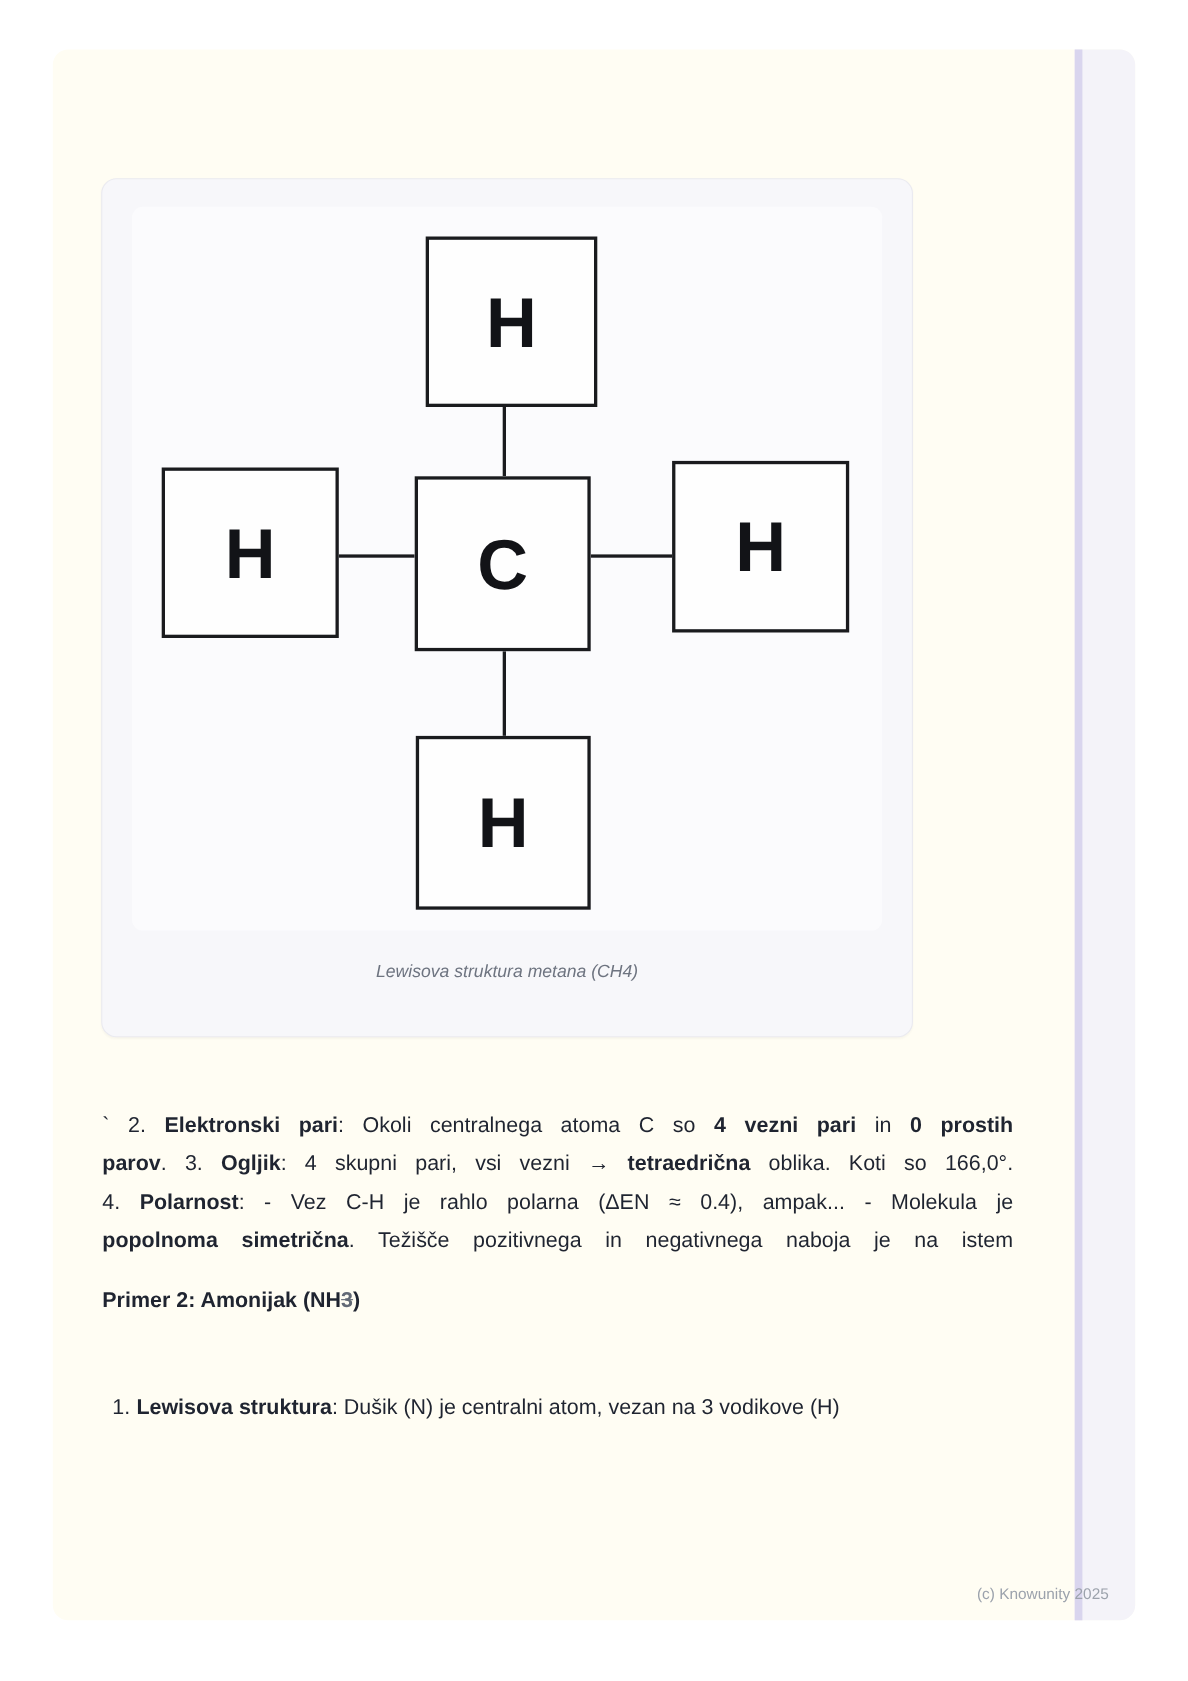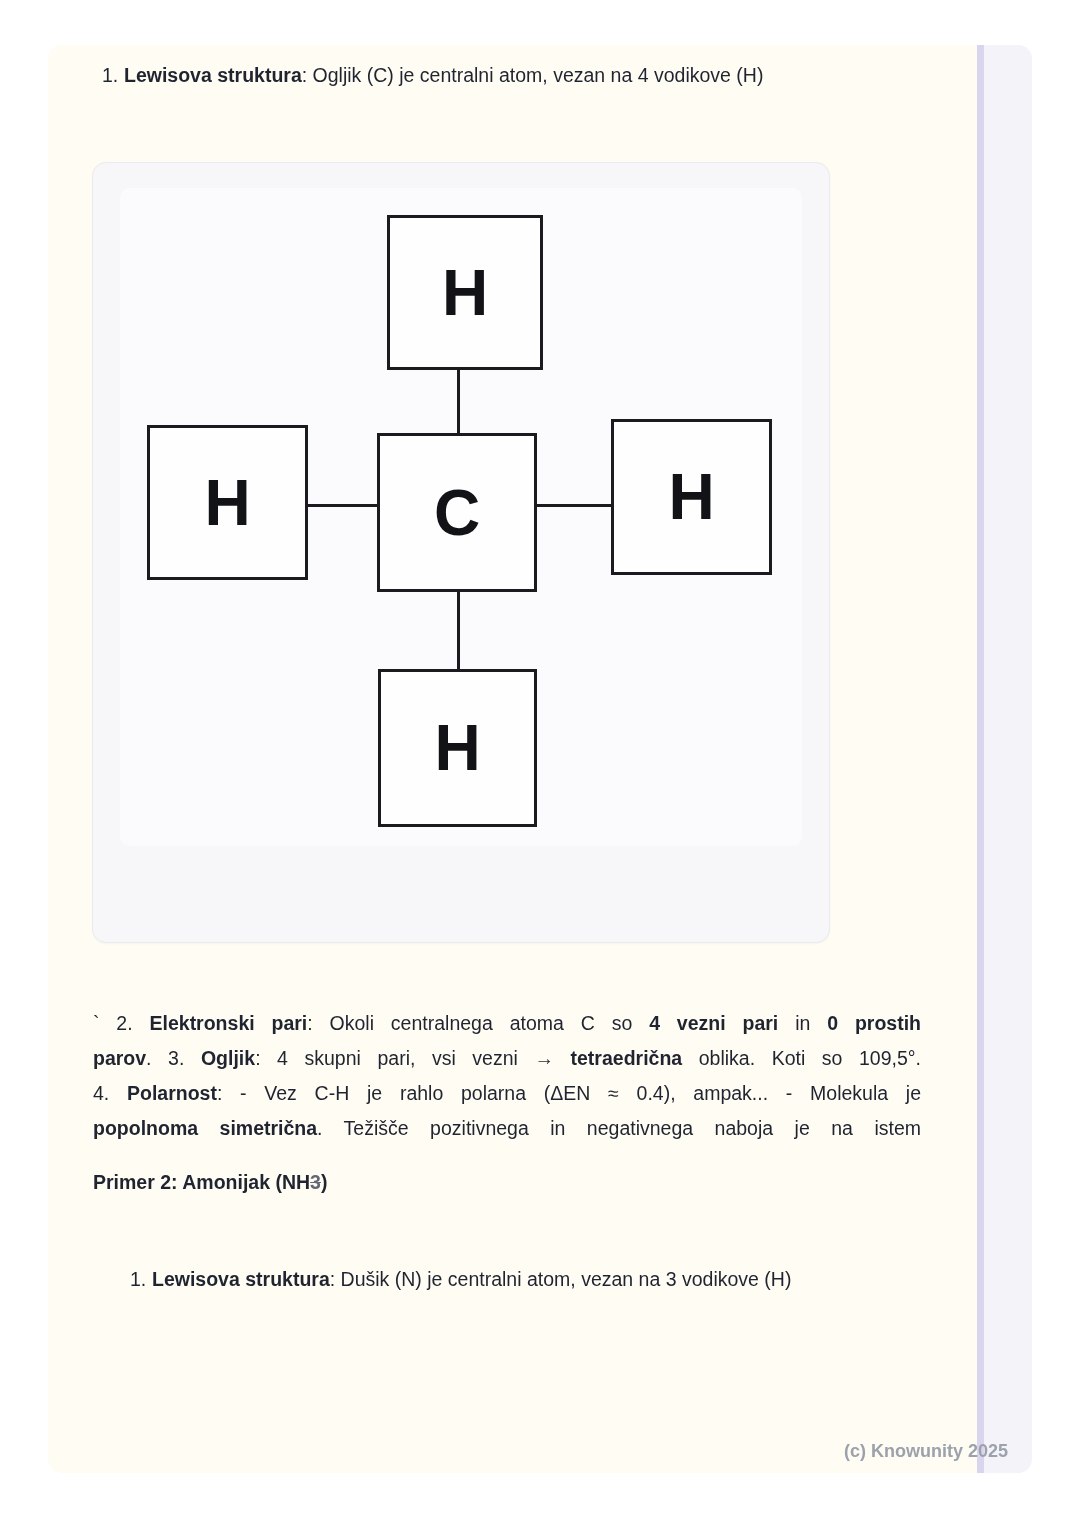--- a/index.html
+++ b/index.html
@@ -8,21 +8,21 @@
   .sheet{position:absolute;left:48px;top:45px;width:984px;height:1428px;
          background:#FFFDF3;border-radius:14px;}
   
   .rail{position:absolute;top:0;right:0;width:55px;height:100%;
         background:#F4F3F9;border-radius:0 14px 14px 0;}
   .rail-thumb{position:absolute;left:0;top:0;width:7px;height:100%;background:#D9D5EE;}
 
   
   .li{position:absolute;font-size:19.5px;line-height:34px;width:820px;}
   .li-intro{left:54px;top:13px;}
-  .li-item2{left:54px;top:1217px;margin-left:28px;}
+  .li-item2{left:54px;top:1217px;}
   .marker{display:inline-block;min-width:22px;}
   .cont{padding-left:22px;}
 
   .para{position:absolute;left:45px;top:961px;width:828px;
         font-size:19.5px;line-height:35px;}
   .pline{height:35px;}
   .pline.just{text-align:justify;text-align-last:justify;}
 
   .heading{position:absolute;left:45px;top:1126px;font-size:19.5px;font-weight:700;margin:0;}
 
@@ -44,30 +44,29 @@
   .abox-right{left:491px;top:231px;width:161px;height:156px;}
   .abox-bottom{left:258px;top:481px;width:159px;height:158px;}
   .bond{position:absolute;background:#1A1B1E;}
   .bond-top{left:337px;top:182px;width:3px;height:63px;}
   .bond-bottom{left:337px;top:404px;width:3px;height:77px;}
   .bond-left{left:188px;top:316px;width:69px;height:3px;}
   .bond-right{left:417px;top:316px;width:74px;height:3px;}
   .figcap{position:absolute;left:0;top:712px;width:100%;text-align:center;
           font-style:italic;font-size:16px;color:#6E7480;}
 
-  .footer{position:absolute;top:1396px;right:24px;font-size:18px;color:#9CA2AC;z-index:3;font-weight:bold;}
+  .footer{position:absolute;top:1396px;right:24px;font-size:14px;color:#9CA2AC;z-index:3;}
 </style>
 </head>
 <body>
 
 <div class="canvas">
   <div class="sheet">
 
     <div class="li li-intro">
-      <div class="li-line"><span class="marker">1.</span><span><span class="b">Lewisova struktura</span><span>: Ogljik (C) je centralni atom, vezan na 4 vodikove (H)</span></span></div>
     </div>
 
     <figure class="fig-card">
       <div class="fig-image">
         <div class="bond bond-top"></div>
         <div class="bond bond-bottom"></div>
         <div class="bond bond-left"></div>
         <div class="bond bond-right"></div>
         <div class="abox abox-top">
             <span>H</span>
@@ -78,25 +77,26 @@
         <div class="abox abox-center">
             <span>C</span>
           </div>
         <div class="abox abox-right">
             <span>H</span>
           </div>
         <div class="abox abox-bottom">
             <span>H</span>
           </div>
       </div>
+      <figcaption class="figcap">Lewisova struktura metana (CH4)</figcaption>
     </figure>
 
     <div class="para">
       <div class="pline just"><span>` 2. </span><span class="b">Elektronski pari</span><span>: Okoli centralnega atoma C so </span><span class="b">4 vezni pari</span><span> in </span><span class="b">0 prostih</span></div>
-      <div class="pline just"><span class="b">parov</span><span>. 3. </span><span class="b">Ogljik</span><span>: 4 skupni pari, vsi vezni → </span><span class="b">tetraedrična</span><span> oblika. Koti so 109,5°.</span></div>
+      <div class="pline just"><span class="b">parov</span><span>. 3. </span><span class="b">Ogljik</span><span>: 4 skupni pari, vsi vezni → </span><span class="b">tetraedrična</span><span> oblika. Koti so 166,0°.</span></div>
       <div class="pline just"><span>4. </span><span class="b">Polarnost</span><span>: - Vez C-H je rahlo polarna (ΔEN ≈ 0.4), ampak... - Molekula je</span></div>
       <div class="pline just"><span class="b">popolnoma simetrična</span><span>. Težišče pozitivnega in negativnega naboja je na istem</span></div>
     </div>
 
     <h3 class="heading"><span class="b">Primer 2: Amonijak (NH</span><span class="b s">3</span><span class="b">)</span></h3>
 
     <div class="li li-item2">
       <div class="li-line"><span class="marker">1.</span><span><span class="b">Lewisova struktura</span><span>: Dušik (N) je centralni atom, vezan na 3 vodikove (H)</span></span></div>
     </div>
 

